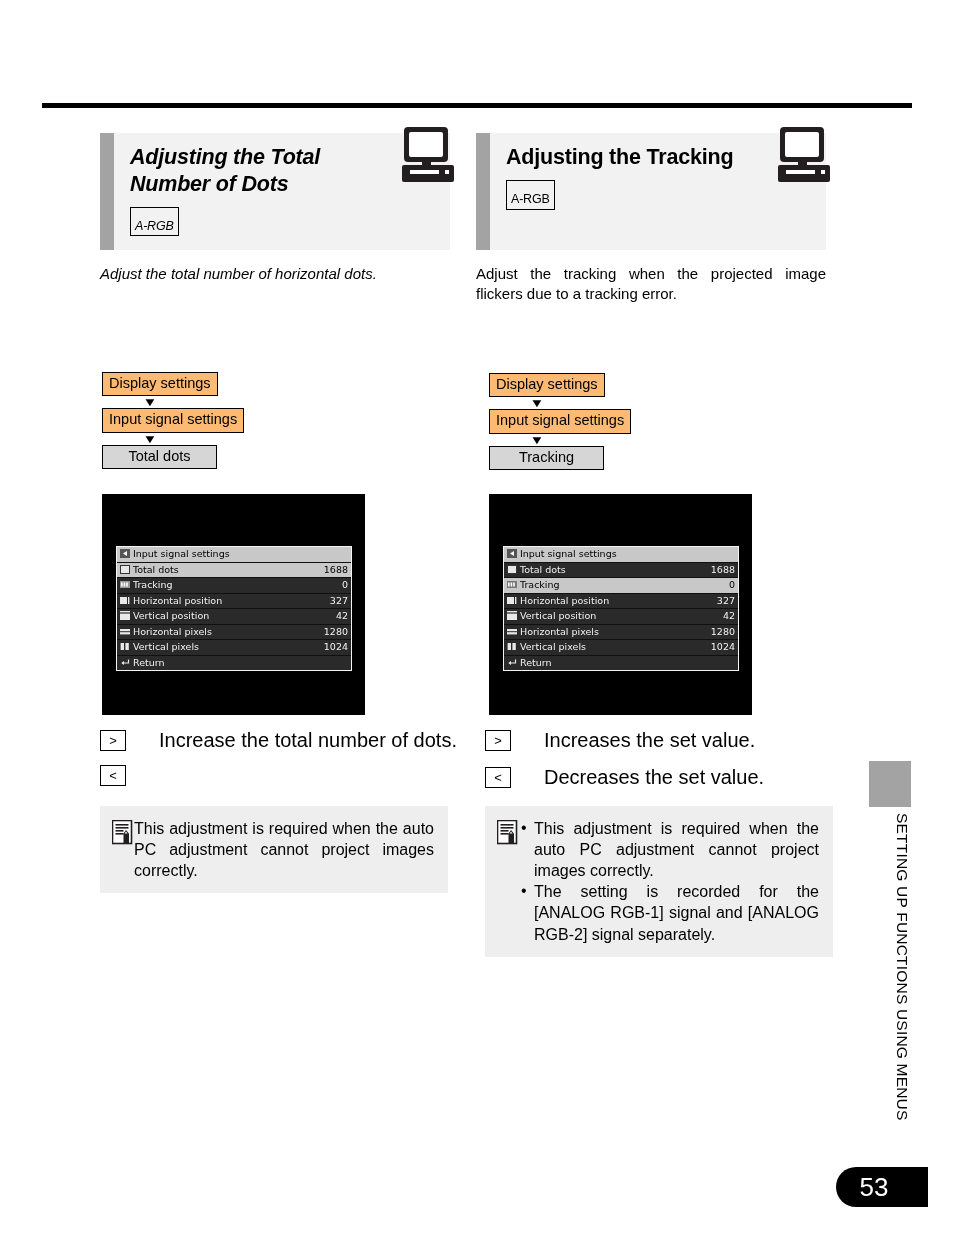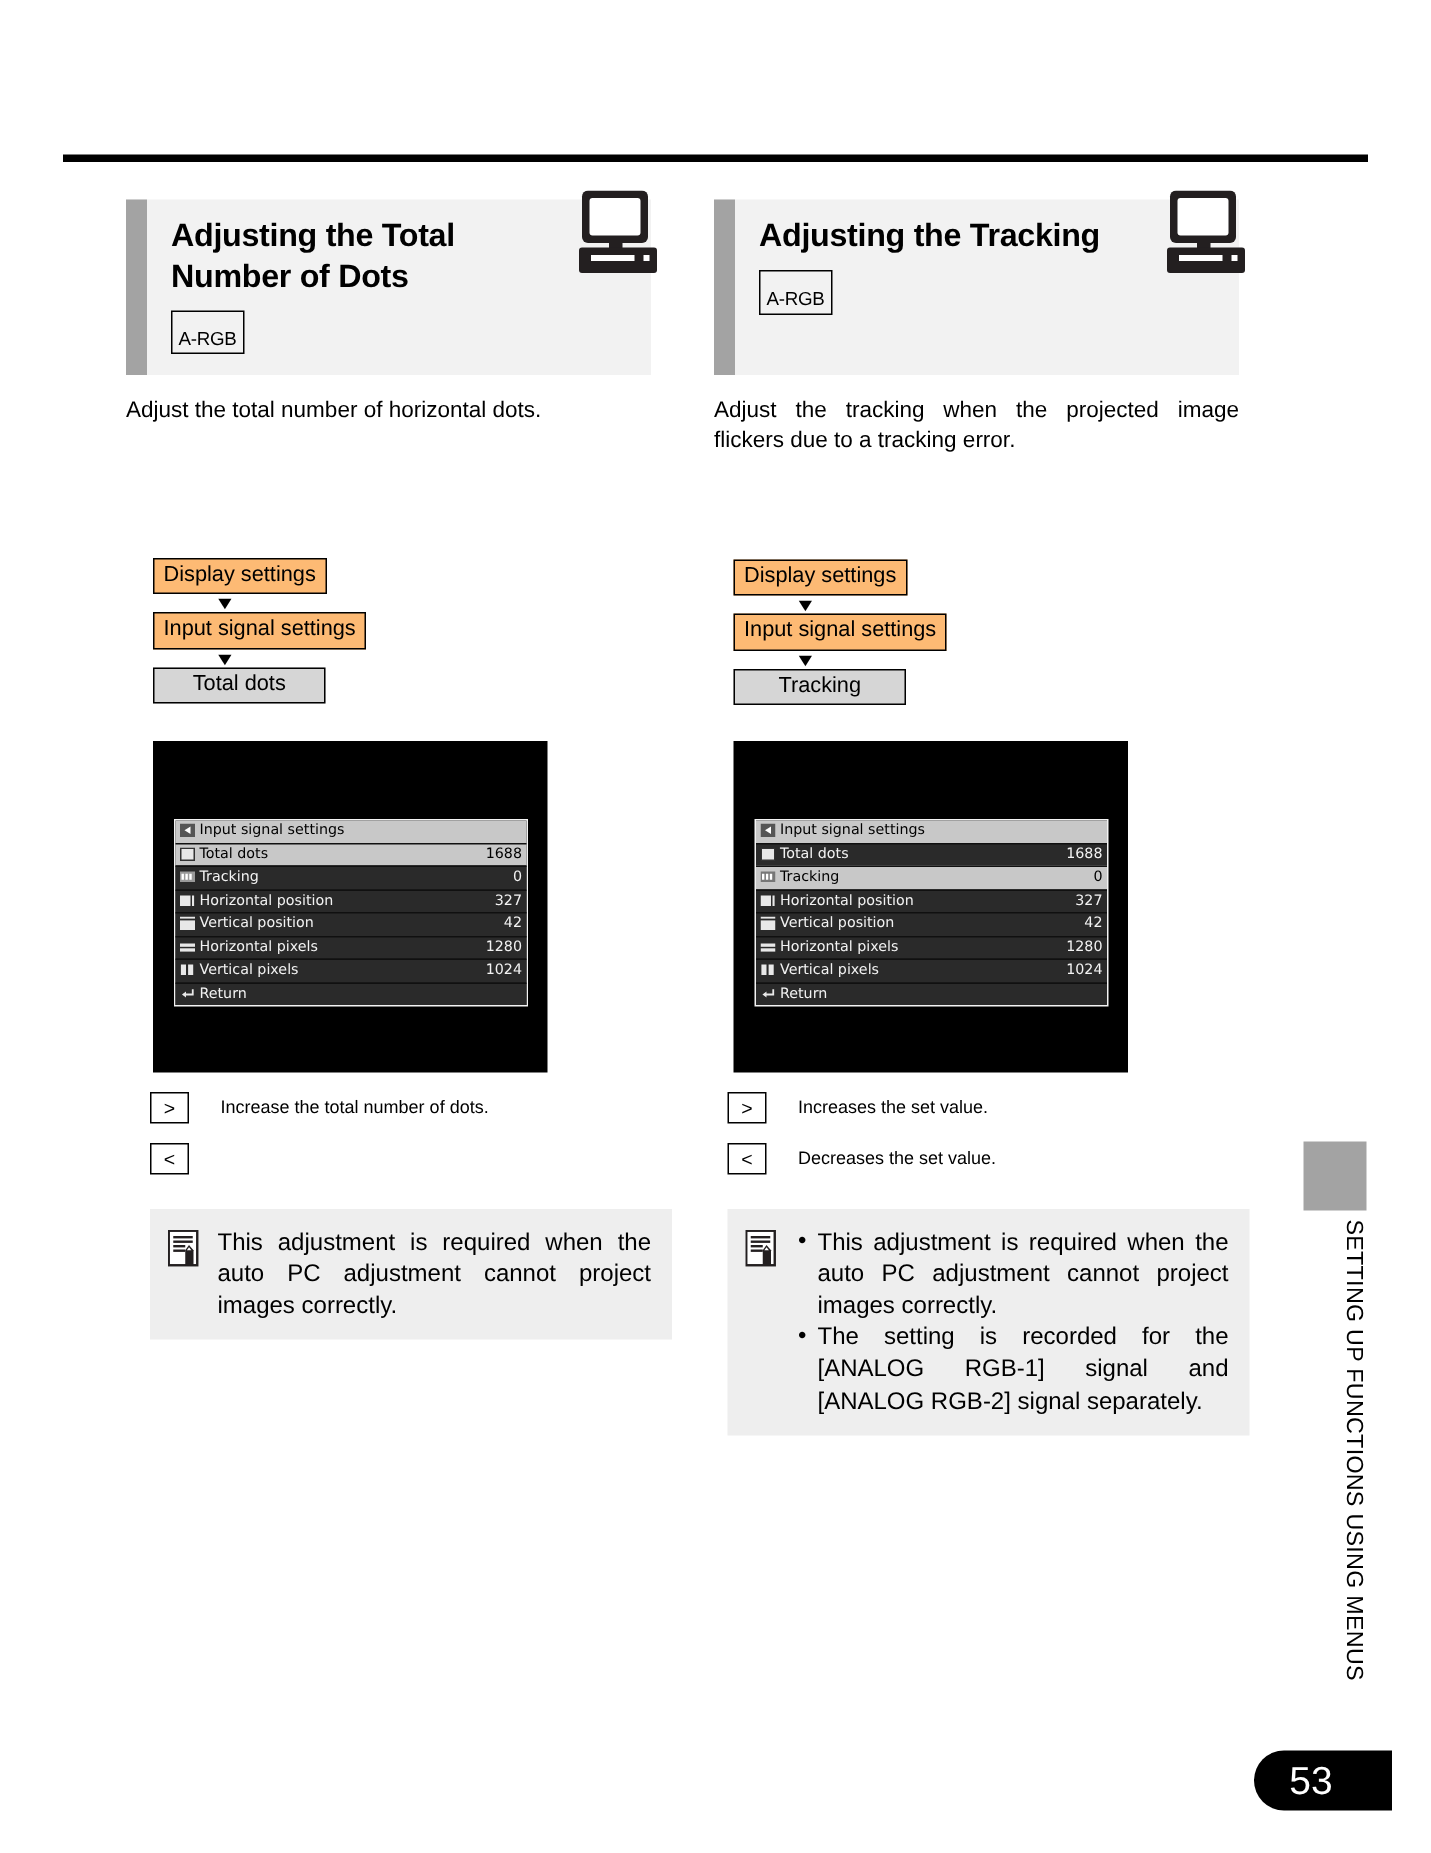--- a/index.html
+++ b/index.html
@@ -25,21 +25,21 @@
     height: 5px;
     background: #000;
   }
 
   
   .col {
     position: absolute;
     top: 133px;
     width: 350px;
   }
-  .col-left  { left: 84px; }
+  .col-left  { left: 100px; font-style: italic; }
   .col-right { left: 476px; }
 
   
   .sec-header {
     position: relative;
     background: #f2f2f2;
     min-height: 96px;
     padding: 11px 0 10px 0;
   }
   .sec-bar {
@@ -178,33 +178,32 @@
     height: 21px;
     border: 1.5px solid #000;
     box-sizing: border-box;
     text-align: center;
     font-size: 13px;
     line-height: 19px;
     flex: 0 0 26px;
     background: #fff;
   }
   .key-text {
-    margin-left: 21px;
-    font-size: 12px;
+    margin-left: 33px;
+    font-size: 20px;
     line-height: 1.2;
   }
 
   
   .note {
     position: absolute;
     background: #eeeeee;
     box-sizing: border-box;
     padding: 12px 14px 12px 12px;
     display: flex;
-    gap: 11px;
   }
   .note-left  { left: 100px; top: 806px; width: 348px; }
   .note-right { left: 485px; top: 806px; width: 348px; }
   .note-icon { width: 22px; height: 26px; flex: 0 0 22px; margin-top: 2px; }
   .note-body { flex: 1; }
   .note-p {
     font-size: 16px;
     line-height: 1.32;
     text-align: justify;
     text-align-last: left;

